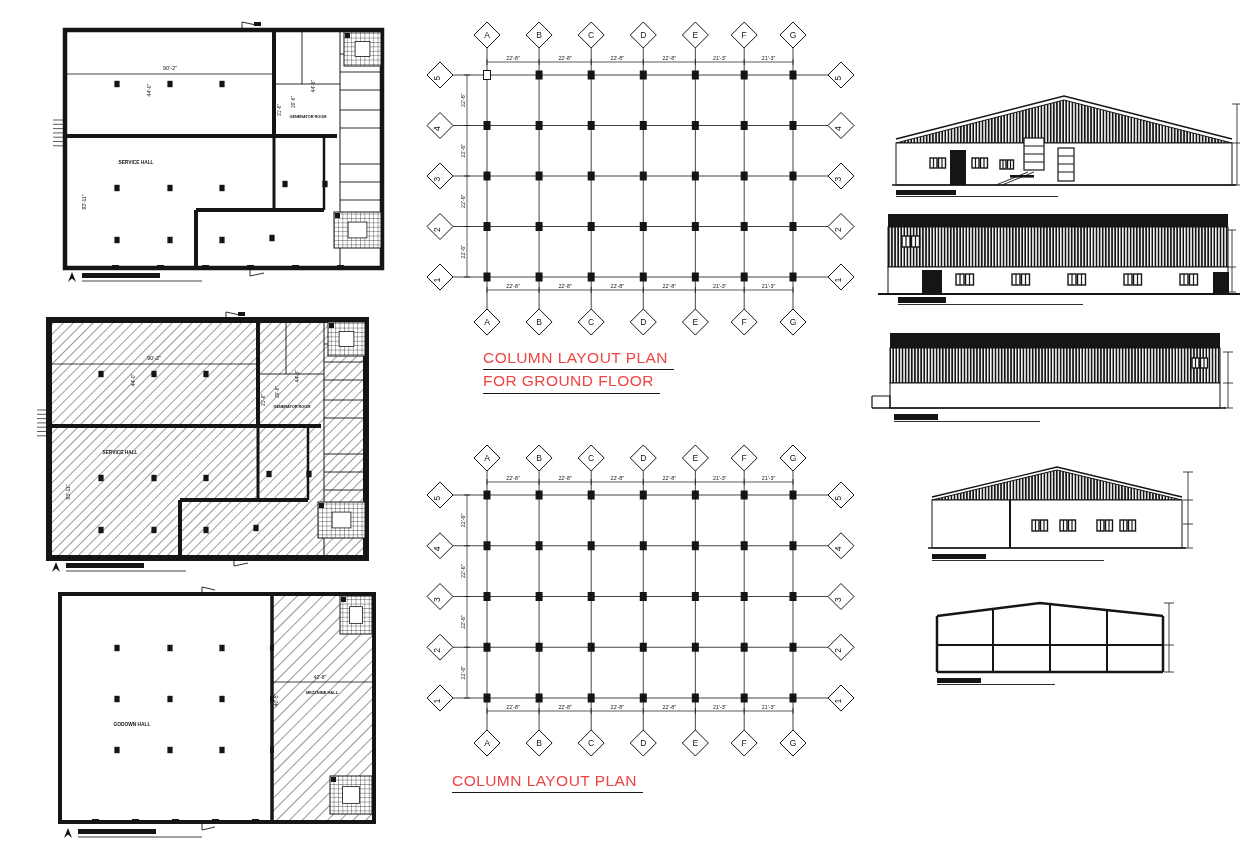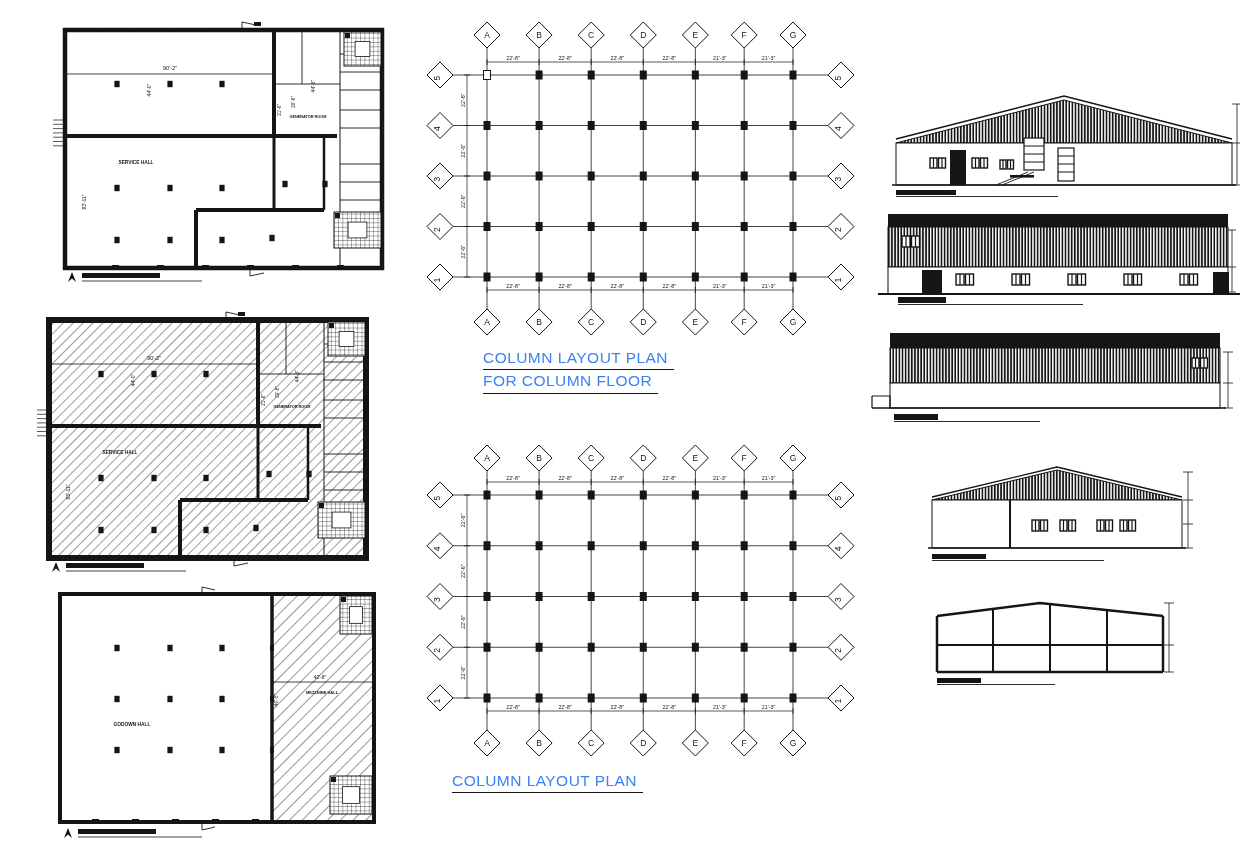--- a/index.html
+++ b/index.html
@@ -1,19 +1,19 @@
 <!DOCTYPE html>
 <html><head>
 <meta charset="utf-8">
 <style>
   html,body{margin:0;padding:0;background:#ffffff;}
   body{width:1246px;height:853px;overflow:hidden;font-family:"Liberation Sans",sans-serif;}
   #canvas{position:relative;width:1246px;height:853px;background:#fff;}
   .abs{position:absolute;}
-  .plan-title{position:absolute;color:#3b82f6;text-align:right;}
+  .plan-title{position:absolute;color:#ef4444;text-align:right;}
   .plan-title .t-line{
     font-size:15.5px;letter-spacing:.45px;line-height:1.38;
     border-bottom:1.7px solid #151515;padding:0 6px 1px 0;width:max-content;
     font-family:"Liberation Sans",sans-serif;
   }
   svg text{fill:#151515;font-family:"Liberation Sans",sans-serif;}
 </style>
 </head>
 <body>
 
@@ -423,21 +423,21 @@
           <polygon points="20,249 33,262 20,275 7,262" fill="#fff" stroke="#151515" stroke-width="1"></polygon>
           <text x="20" y="265" font-size="8.5" text-anchor="middle" fill="#151515" transform="rotate(-90 20 265)">1</text>
           <polygon points="421,249 434,262 421,275 408,262" fill="#fff" stroke="#151515" stroke-width="1"></polygon>
           <text x="421" y="265" font-size="8.5" text-anchor="middle" fill="#151515" transform="rotate(-90 421 265)">1</text>
         </g>
       </g>
     </svg>
 
   <div class="plan-title" style="left:483px;top:347px">
     <div class="t-line">COLUMN LAYOUT PLAN</div>
-    <div class="t-line">FOR COLUMN FLOOR</div>
+    <div class="t-line">FOR GROUND FLOOR</div>
   </div>
 
   <svg id="svg-grid2" class="abs" style="left:420px;top:440px" width="505" height="322">
       <g>
         <g>
           <line x1="33" y1="55" x2="408" y2="55" stroke="#151515" stroke-width="0.8"></line>
           <line x1="33" y1="105.75" x2="408" y2="105.75" stroke="#151515" stroke-width="0.8"></line>
           <line x1="33" y1="156.5" x2="408" y2="156.5" stroke="#151515" stroke-width="0.8"></line>
           <line x1="33" y1="207.25" x2="408" y2="207.25" stroke="#151515" stroke-width="0.8"></line>
           <line x1="33" y1="258" x2="408" y2="258" stroke="#151515" stroke-width="0.8"></line>

